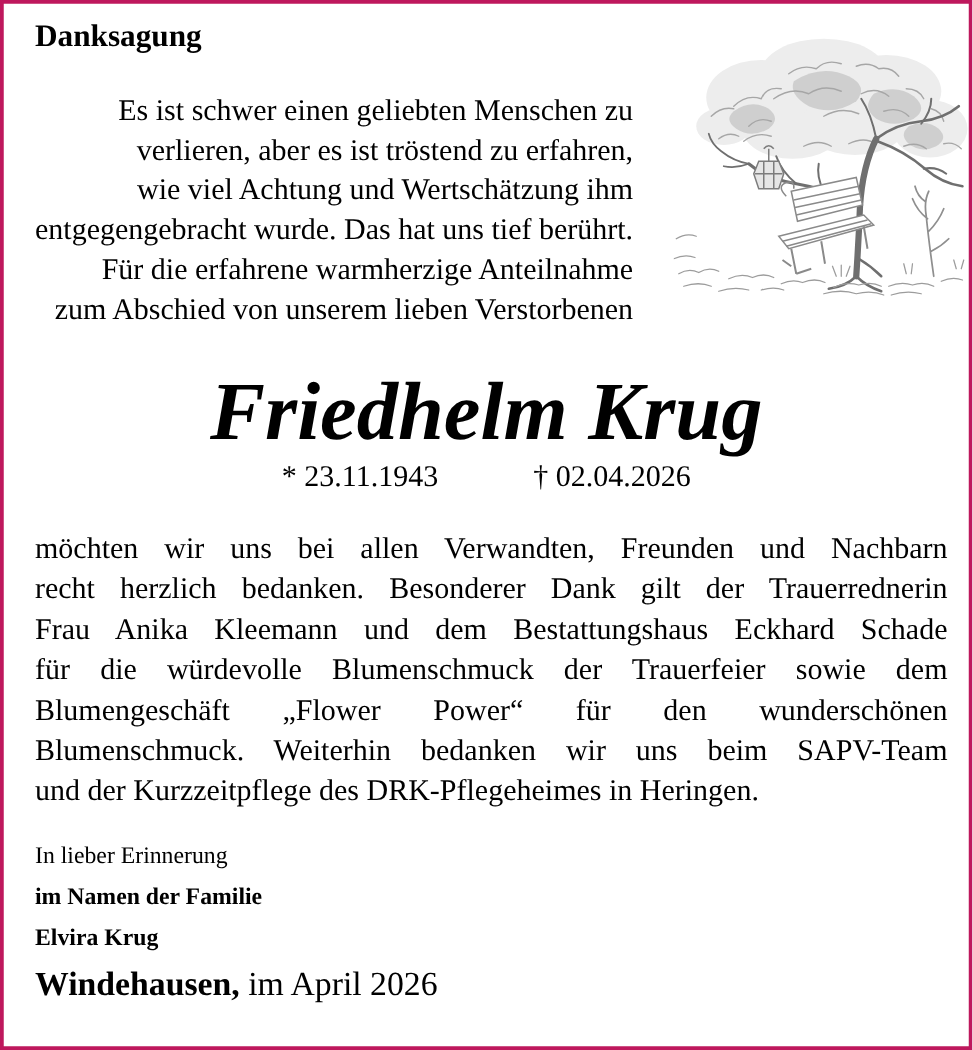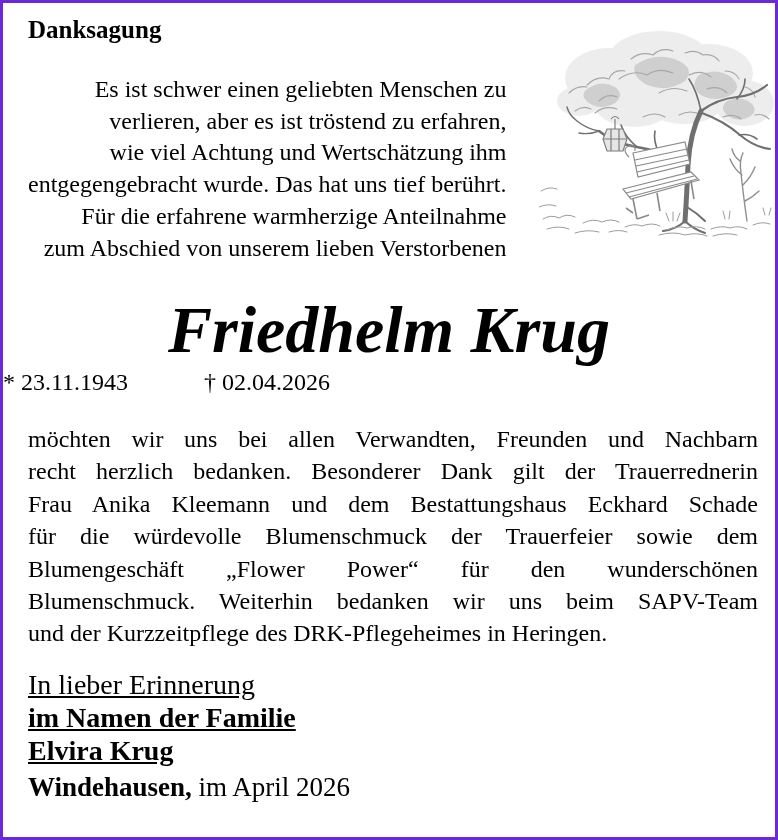--- a/index.html
+++ b/index.html
@@ -1,21 +1,21 @@
 <!DOCTYPE html>
 <html><head>
 <meta charset="utf-8">
 <style>
   html, body { margin: 0; padding: 0; background: #ffffff; }
   .page {
     position: relative;
     width: 778px;
     height: 840px;
     box-sizing: border-box;
-    border: 3px solid #6d28d9;
+    border: 3px solid #be185d;
     background: #ffffff;
     color: #000000;
     font-family: "Liberation Serif", "DejaVu Serif", serif;
     overflow: hidden;
   }
   .title {
     position: absolute;
     left: 25px; top: 13px;
     font-size: 25px;
     font-weight: bold;
@@ -41,38 +41,38 @@
     font-size: 66px;
     line-height: 72px;
     font-weight: bold;
     white-space: nowrap;
     font-style: italic;
   }
   .dates {
     position: absolute;
     left: 0; right: 0; top: 366px;
     display: flex;
+    justify-content: center;
     gap: 76px;
     font-size: 24px;
   }
   .thanks {
     position: absolute;
     left: 25px; top: 420px;
     width: 730px;
     font-size: 24px;
     line-height: 32.4px;
   }
   .jline { text-align: justify; text-align-last: justify; }
   .jline.last { text-align: right; text-align-last: left; }
   .closing {
     position: absolute;
     left: 25px; top: 666px;
-    font-size: 28px;
+    font-size: 19px;
     line-height: 32.8px;
-    text-decoration: underline;
   }
   .bold { font-weight: bold; }
   .signoff {
     position: absolute;
     left: 25px; top: 769px;
     font-size: 27px;
     white-space: nowrap;
   }
 </style>
 </head>

